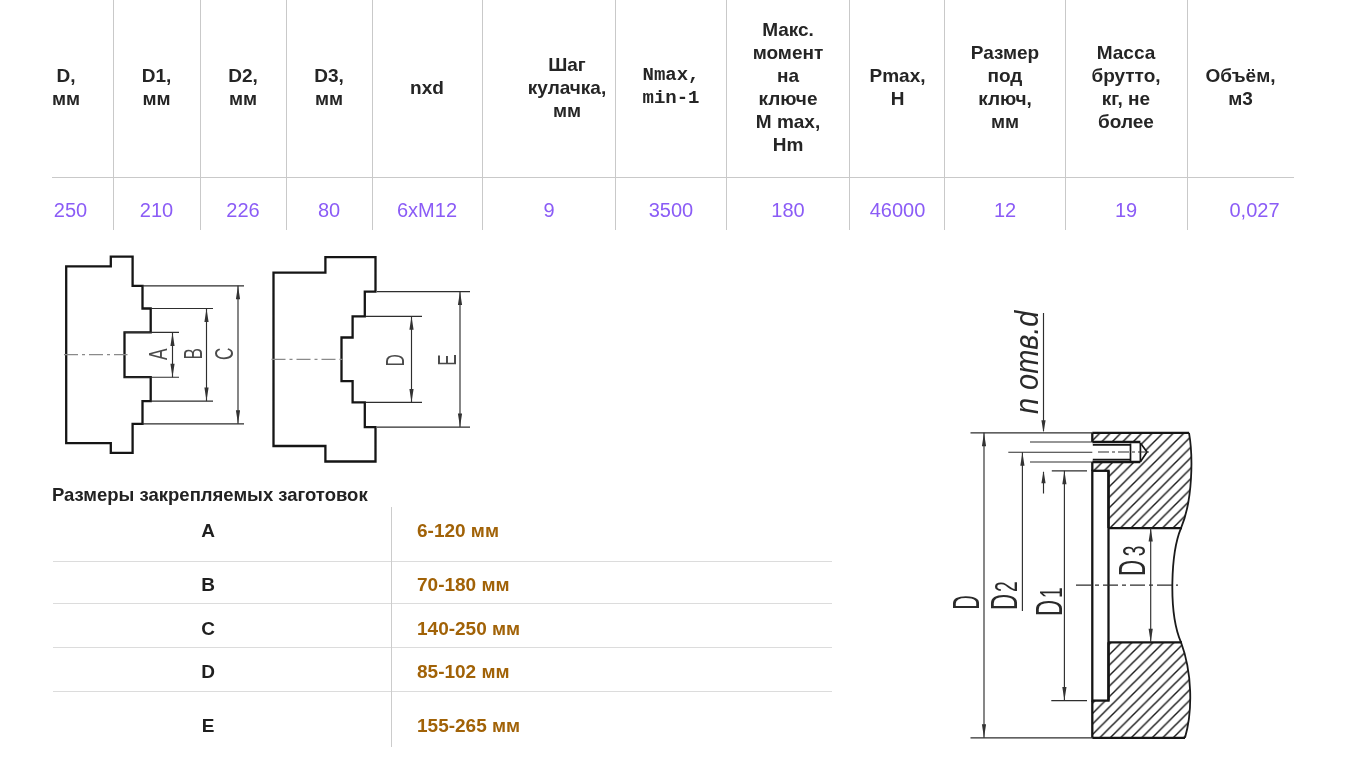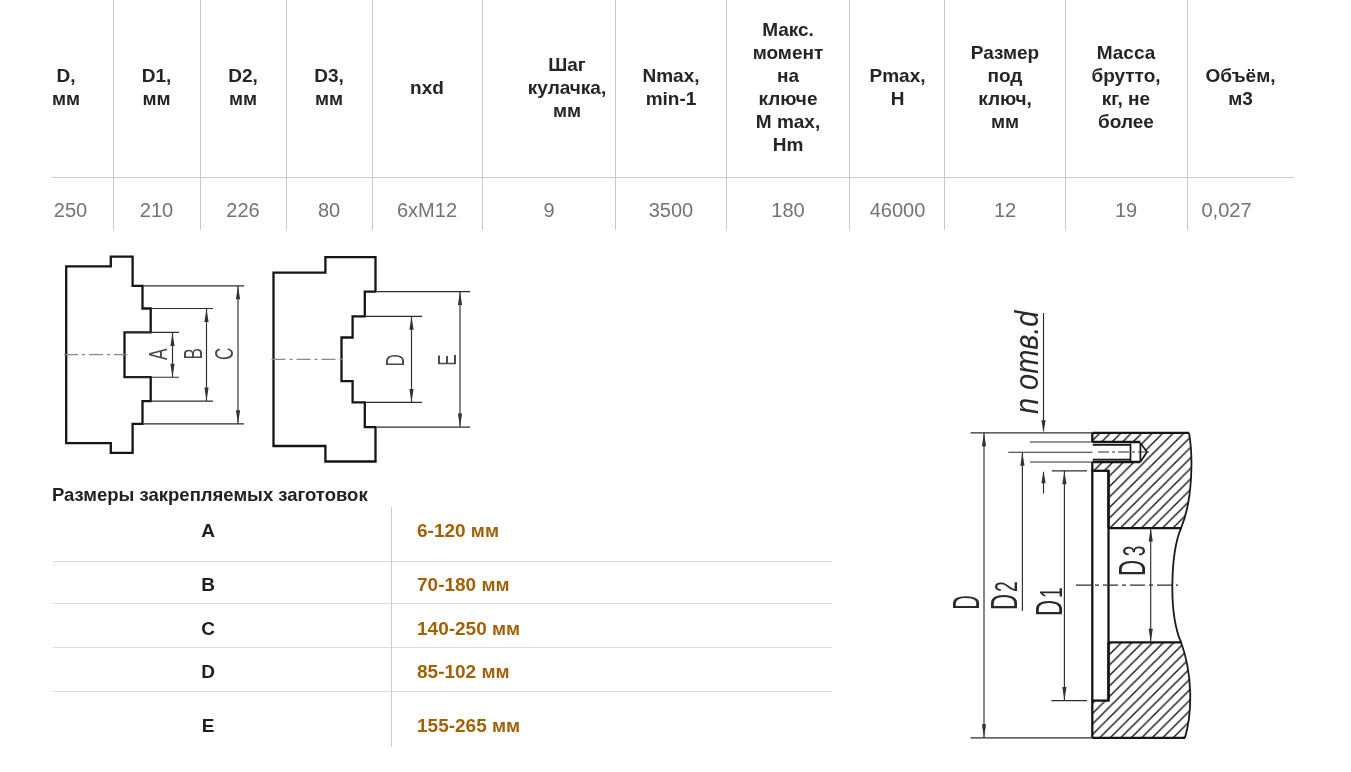--- a/index.html
+++ b/index.html
@@ -2,38 +2,38 @@
 <html lang="ru"><head>
 <meta charset="utf-8">
 <title>Патрон токарный</title>
 <style>
   html,body{margin:0;padding:0;background:#fff;}
   .page{position:relative;width:1351px;height:772px;background:#fff;overflow:hidden;
         font-family:"Liberation Sans",sans-serif;}
   .hd{position:absolute;top:0;height:174px;display:flex;align-items:center;justify-content:center;
       text-align:center;font-weight:bold;font-size:19px;line-height:23px;color:#252525;}
   .td{position:absolute;top:178px;height:65px;display:flex;align-items:center;justify-content:center;
-      text-align:center;font-size:20px;color:#737373;}
+      text-align:center;font-size:20px;color:#8b5cf6;}
   .vline{position:absolute;top:0;width:1px;height:230px;background:#c9c9c9;}
   .hsep{position:absolute;top:177px;left:52px;width:1242px;height:1px;background:#c9c9c9;}
   .rowsep{position:absolute;left:53px;width:779px;height:1px;background:#dcdcdc;}
   .rl{position:absolute;left:180px;width:56px;text-align:center;font-weight:bold;font-size:19px;color:#1f1f1f;height:22px;line-height:22px;}
   .rv{position:absolute;left:417px;font-weight:bold;font-size:19px;color:#a16207;height:22px;line-height:22px;}
 </style>
 </head>
 <body>
 <div class="page">
 
   <div class="hd" style="left:19px;width:94px;">D,<br>мм</div>
   <div class="hd" style="left:113px;width:87px;">D1,<br>мм</div>
   <div class="hd" style="left:200px;width:86px;">D2,<br>мм</div>
   <div class="hd" style="left:286px;width:86px;">D3,<br>мм</div>
   <div class="hd" style="left:372px;width:110px;">nxd</div>
   <div class="hd" style="left:500px;width:134px;">Шаг<br>кулачка,<br>мм</div>
-  <div class="hd" style="left:616px;width:110px;">Nmax,<br>min-1</div>
+  <div class="hd" style="left:616px;width:110px;font-family:Liberation Mono, monospace;">Nmax,<br>min-1</div>
   <div class="hd" style="left:726px;width:124px;">Макс.<br>момент<br>на<br>ключе<br>M max,<br>Hm</div>
   <div class="hd" style="left:850px;width:95px;">Pmax,<br>Н</div>
   <div class="hd" style="left:945px;width:120px;">Размер<br>под<br>ключ,<br>мм</div>
   <div class="hd" style="left:1065px;width:122px;">Масса<br>брутто,<br>кг, не<br>более</div>
   <div class="hd" style="left:1187px;width:107px;">Объём,<br>м3</div>
 
   <div class="vline" style="left:113px;"></div>
   <div class="vline" style="left:200px;"></div>
   <div class="vline" style="left:286px;"></div>
   <div class="vline" style="left:372px;"></div>
@@ -51,21 +51,21 @@
   <div class="td" style="left:113px;width:87px;">210</div>
   <div class="td" style="left:200px;width:86px;">226</div>
   <div class="td" style="left:286px;width:86px;">80</div>
   <div class="td" style="left:372px;width:110px;">6xM12</div>
   <div class="td" style="left:482px;width:134px;">9</div>
   <div class="td" style="left:616px;width:110px;">3500</div>
   <div class="td" style="left:726px;width:124px;">180</div>
   <div class="td" style="left:850px;width:95px;">46000</div>
   <div class="td" style="left:945px;width:120px;">12</div>
   <div class="td" style="left:1065px;width:122px;">19</div>
-  <div class="td" style="left:1173px;width:107px;">0,027</div>
+  <div class="td" style="left:1201px;width:107px;">0,027</div>
 
   <div style="position:absolute;left:52px;top:484px;font-weight:bold;font-size:18.5px;color:#222;">Размеры закрепляемых заготовок</div>
 
   <div class="rl" style="top:520px;">A</div>
   <div class="rv" style="top:520px;">6-120 мм</div>
   <div class="rowsep" style="top:561px;"></div>
   <div class="rl" style="top:574px;">B</div>
   <div class="rv" style="top:574px;">70-180 мм</div>
   <div class="rowsep" style="top:603px;"></div>
   <div class="rl" style="top:618px;">C</div>

